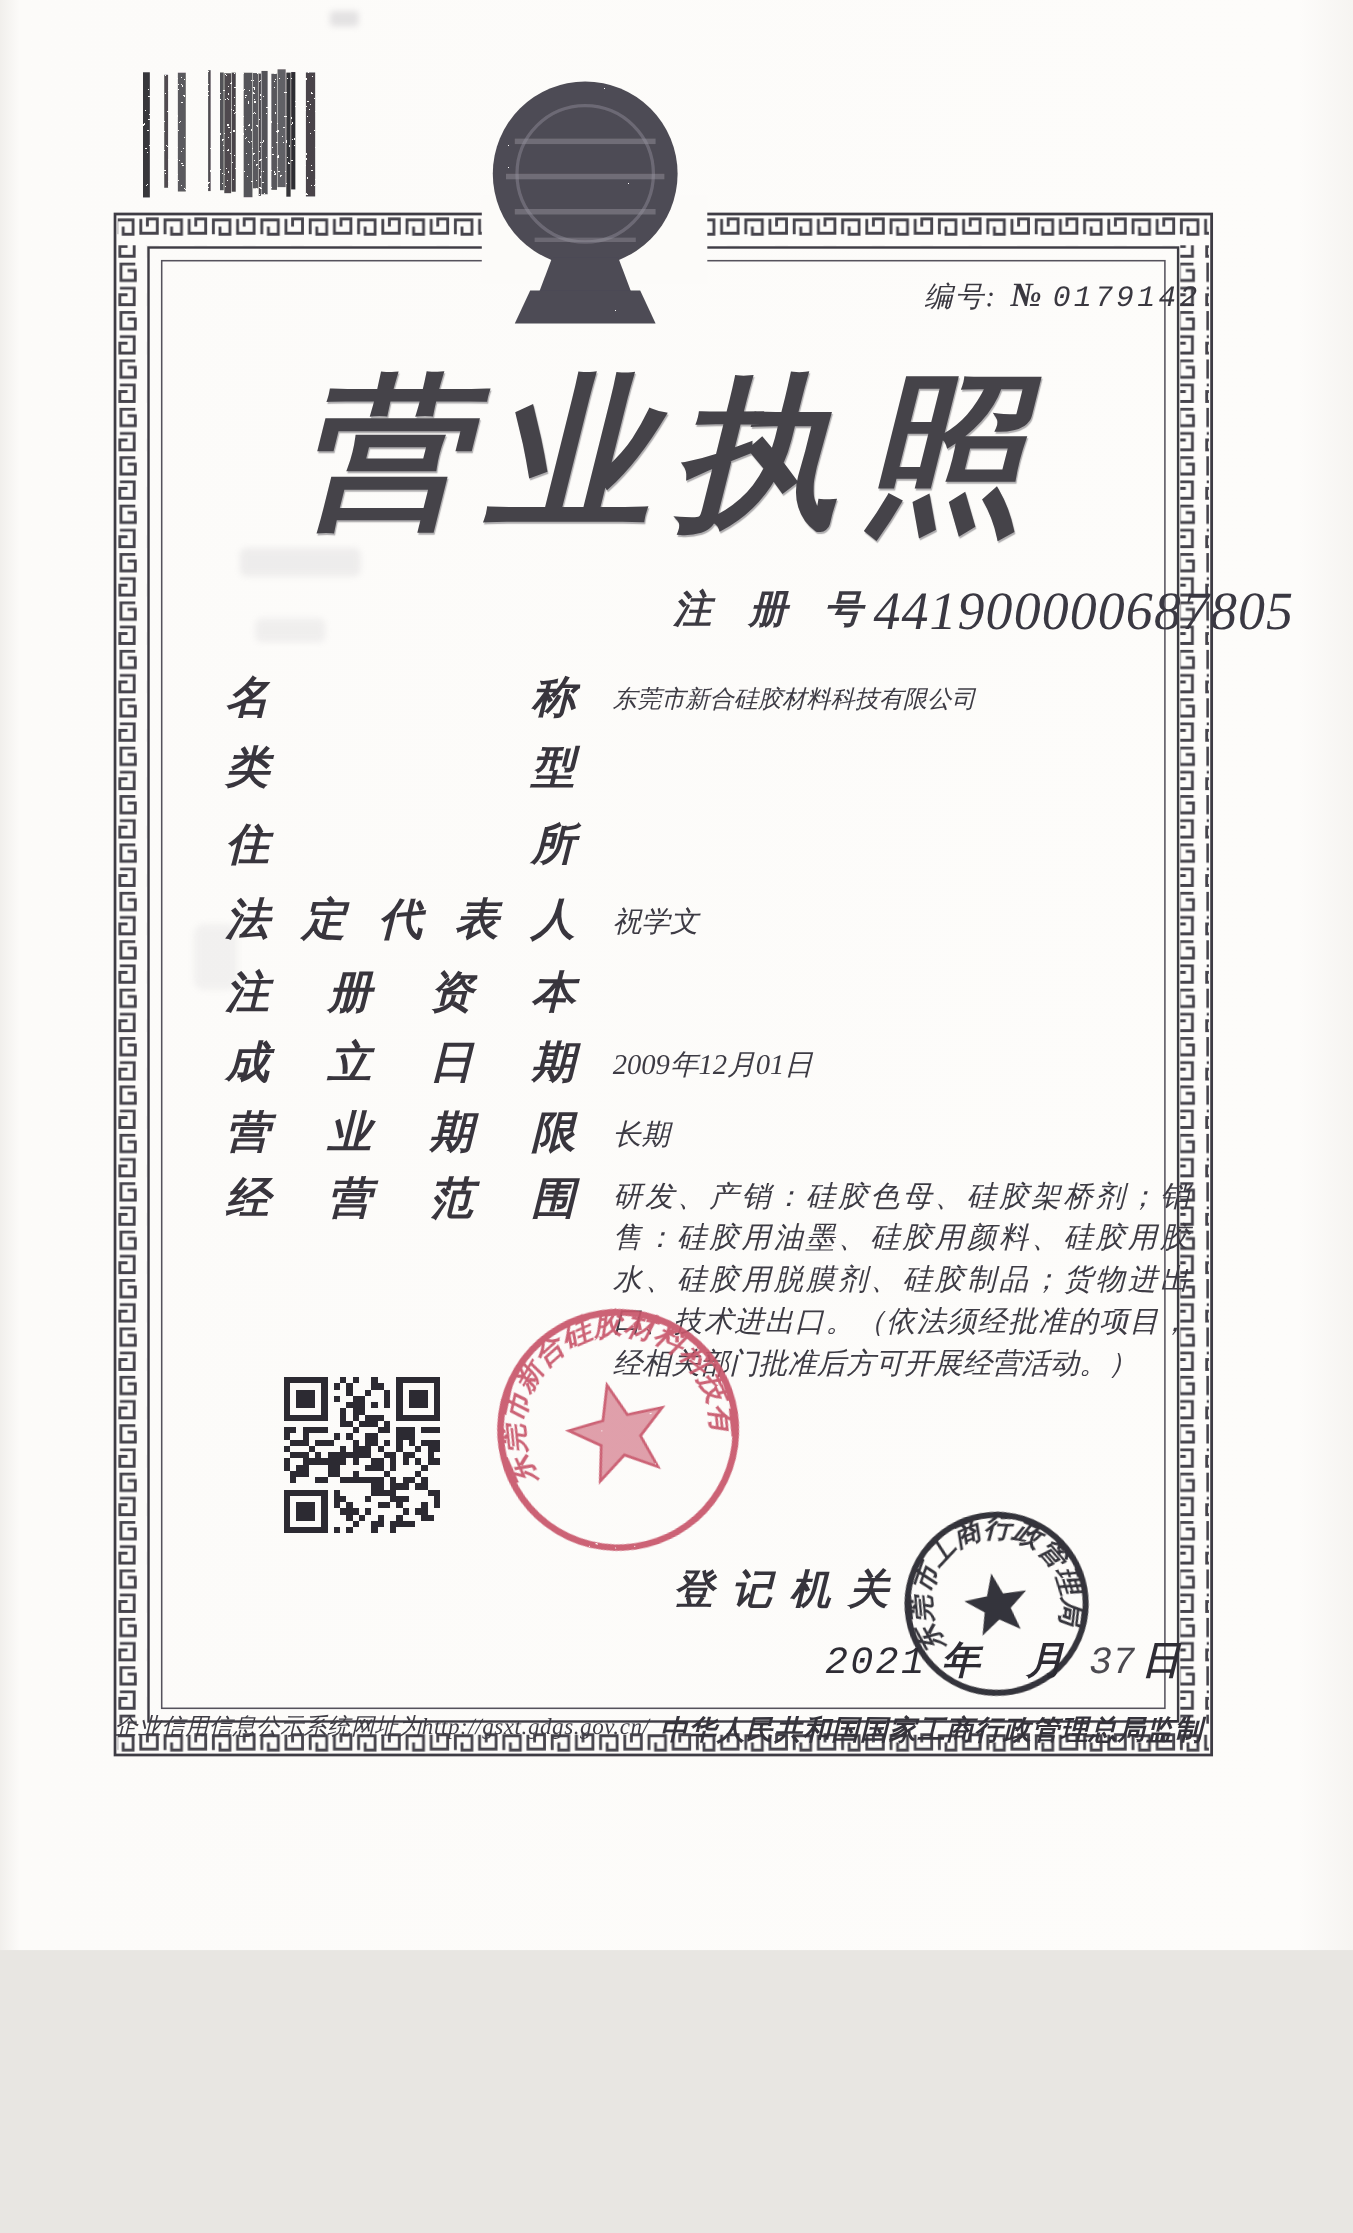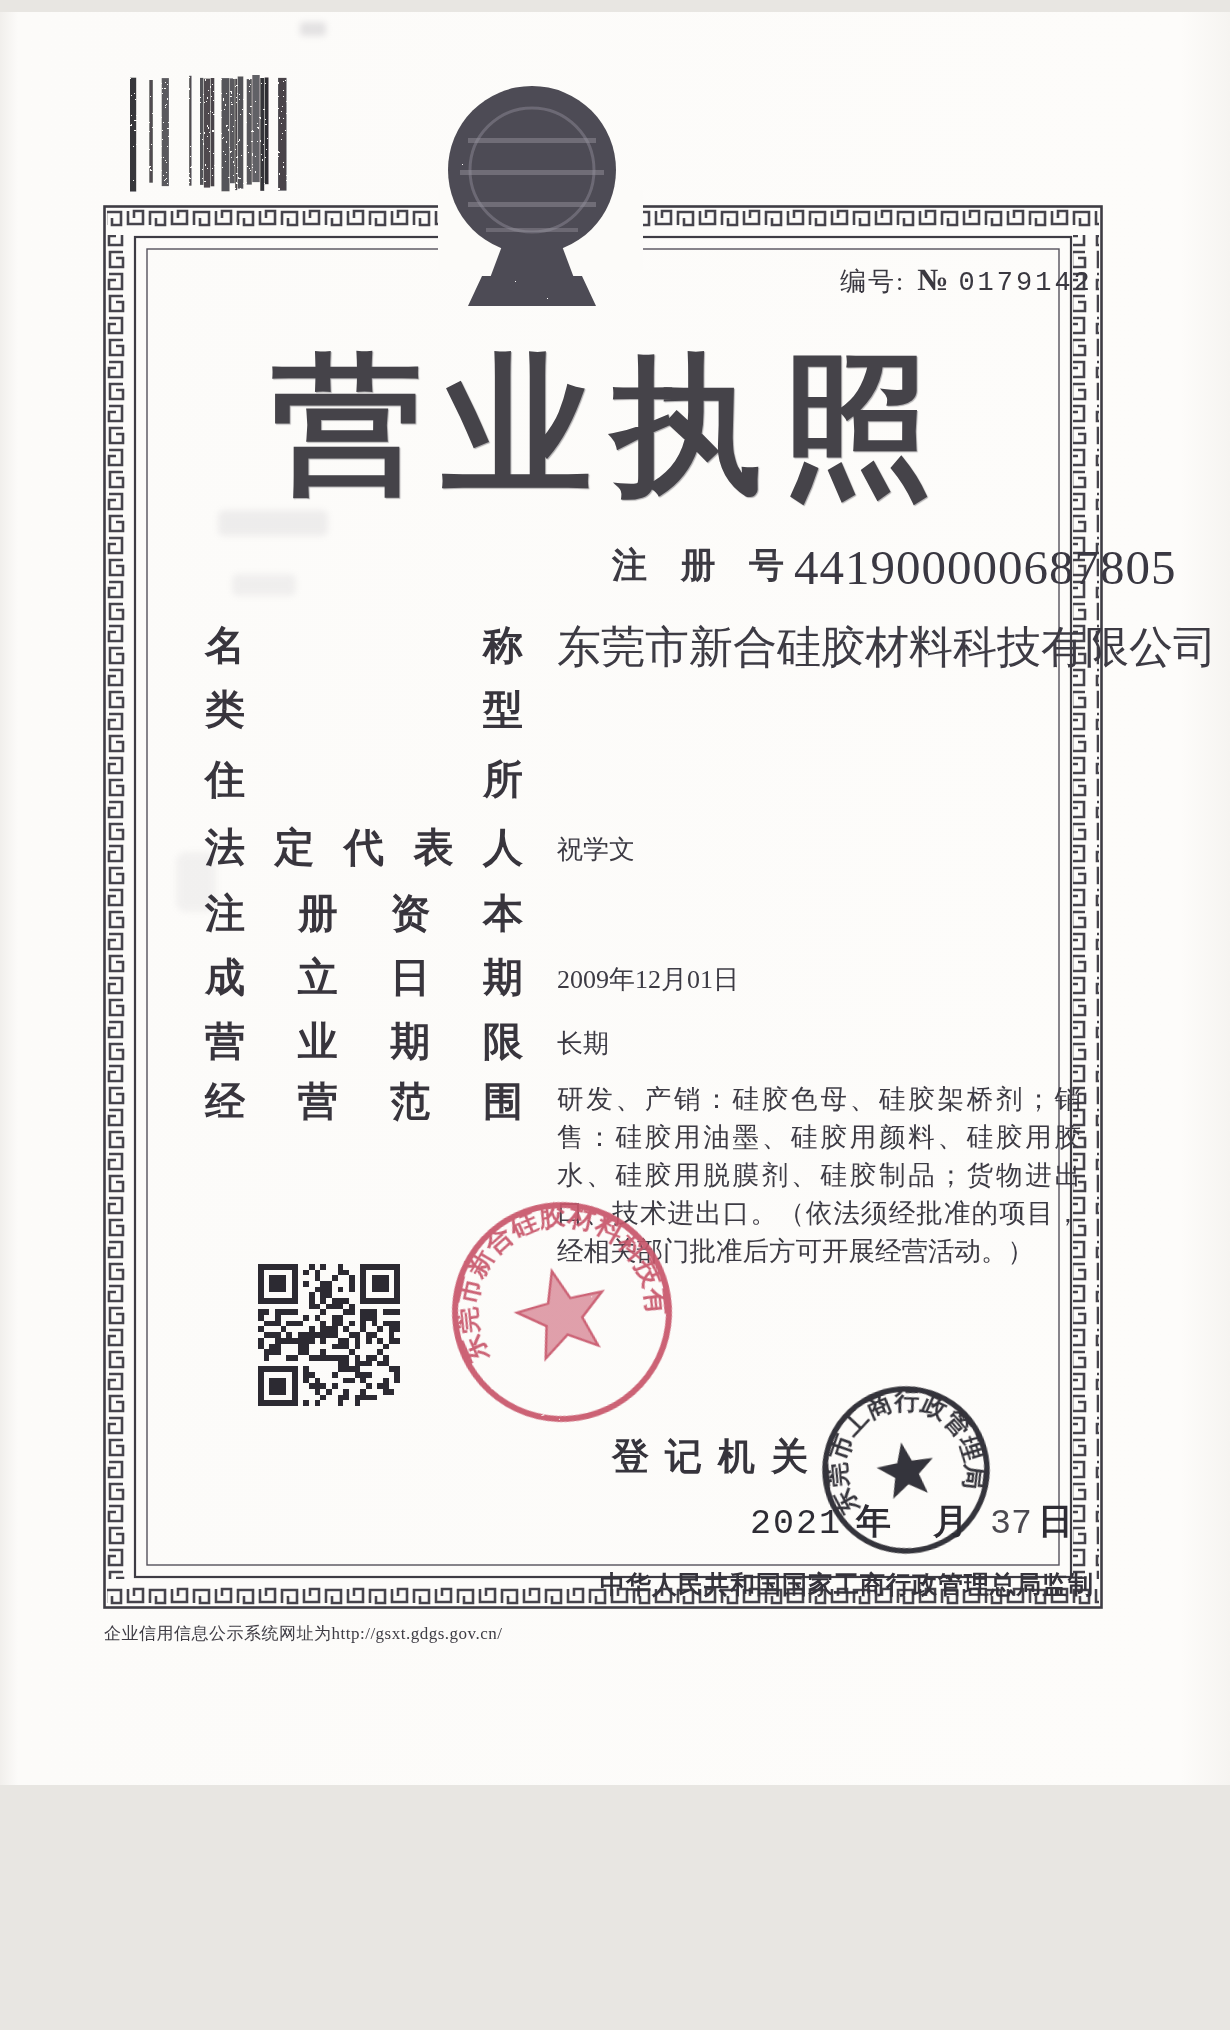--- a/index.html
+++ b/index.html
@@ -1,21 +1,22 @@
 <!DOCTYPE html>
 <html><head>
 <meta charset="utf-8">
 <style>
   html,body{margin:0;padding:0;background:#e8e6e2;}
   .page{
-    position:relative; width:1230px; height:1773px; margin:12px auto;
+    position:relative; width:1230px; height:1773px; margin:0 auto;
     background:linear-gradient(90deg,#f1efec 0px,#fcfbf9 18px,#fdfcfa 96%,#f6f4f1 100%);
     overflow:hidden;
     font-family:"Liberation Serif", serif;
     color:#34323a;
+    font-style:italic;
   }
   .abs{position:absolute;}
   
   .barcode{left:128px; top:60px; width:172px; height:120px; z-index:3;}
   .emblem-mask{left:438px; top:178px; width:205px; height:80px; background:#fcfbf9; z-index:2;}
   .emblem{left:446px; top:66px; width:172px; height:232px; z-index:3;}
   
   .frame{left:103px; top:193px; z-index:1;}
   
   .serial{left:840px; top:250px; z-index:4; white-space:nowrap; color:#3a3840;}
@@ -28,37 +29,37 @@
     text-shadow:1px 1px 1px rgba(80,78,84,.45);}
   .spread{display:flex; justify-content:space-between;}
   
   .regno-label{left:612px; top:530px; width:172px; font-size:35px; font-weight:600; color:#3c3a42; z-index:4;}
   .regno-value{left:794px; top:527px; font-size:49px; letter-spacing:1px; color:#3a3842; z-index:4;
     font-family:"Liberation Serif", serif;}
   
   .row{left:205px; z-index:4; display:flex;}
   .row .label{width:318px; flex:0 0 318px; font-size:40px; font-weight:600; color:#38353d; line-height:48px;}
   .row .value{margin-left:34px; font-size:26px; color:#3d3b44; line-height:44px; padding-top:4px; white-space:nowrap;}
-  .row .value.big{font-size:44px;}
+  .row .value.big{font-size:22px;}
   .row .value.addr{font-size:31px;}
   .row .value.para{white-space:normal; width:524px; font-size:26.5px; line-height:38px; padding-top:2px; text-align:justify;}
   
   .qr{left:258px; top:1248px; width:142px; height:150px; z-index:4;}
   
   .red-seal{left:446px; top:1184px; width:232px; height:232px; z-index:6; opacity:.92;}
   .black-seal{left:818px; top:1370px; width:176px; height:176px; z-index:6; opacity:.95;}
   
   .registry-label{left:612px; top:1420px; width:196px; font-size:37px; font-weight:600; color:#36343c; z-index:4;}
   .date-line{left:750px; top:1486px; z-index:5; font-size:35px; color:#2e2c34; white-space:nowrap;}
   .date-line .y{font-family:"Liberation Mono", monospace; letter-spacing:2px;}
   .date-line .u{font-weight:600;}
   .date-line .gap1{margin-left:14px;} .date-line .gap2{margin-left:42px;}
   .date-line .gap3{margin-left:26px;} .date-line .day{opacity:.85; margin-left:22px; font-family:"Liberation Mono", monospace;}
   
-  .footer-left{left:104px; top:1610px; font-size:17px; color:#3e3c44; z-index:4; letter-spacing:.5px;}
+  .footer-left{left:104px; top:1555px; font-size:21px; color:#3e3c44; z-index:4; letter-spacing:.5px;}
   .footer-right{right:136px; top:1556px; font-size:25px; font-weight:600; color:#35333b; z-index:4; letter-spacing:1px;}
   
   .smudge{background:#9a97a0; filter:blur(3px); z-index:2;}
 </style>
 </head>
 <body>
 
 <div class="page">
 
   <svg class="abs barcode" viewBox="0 0 172 120">

